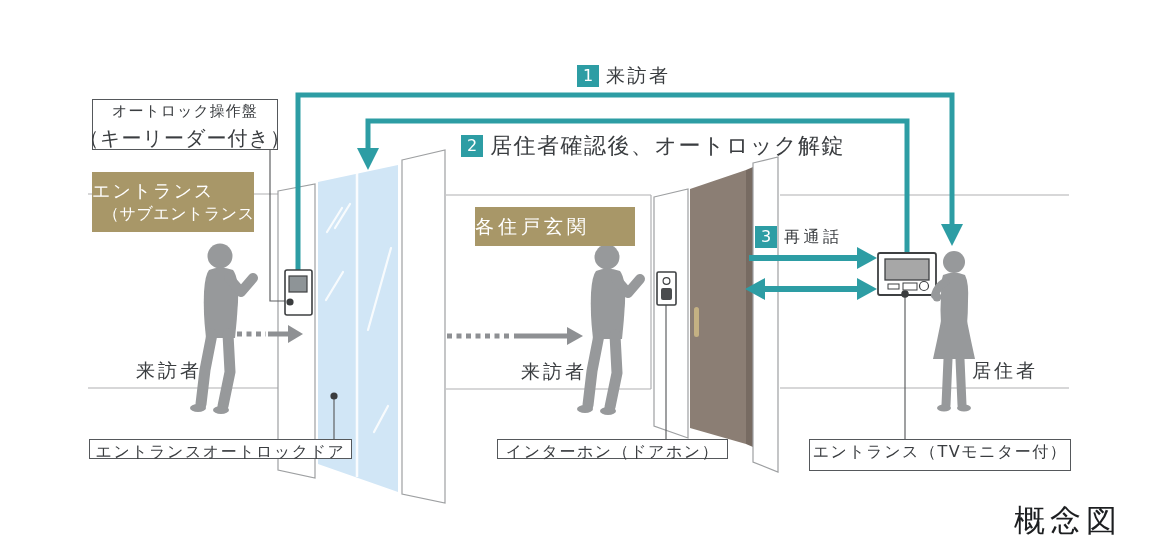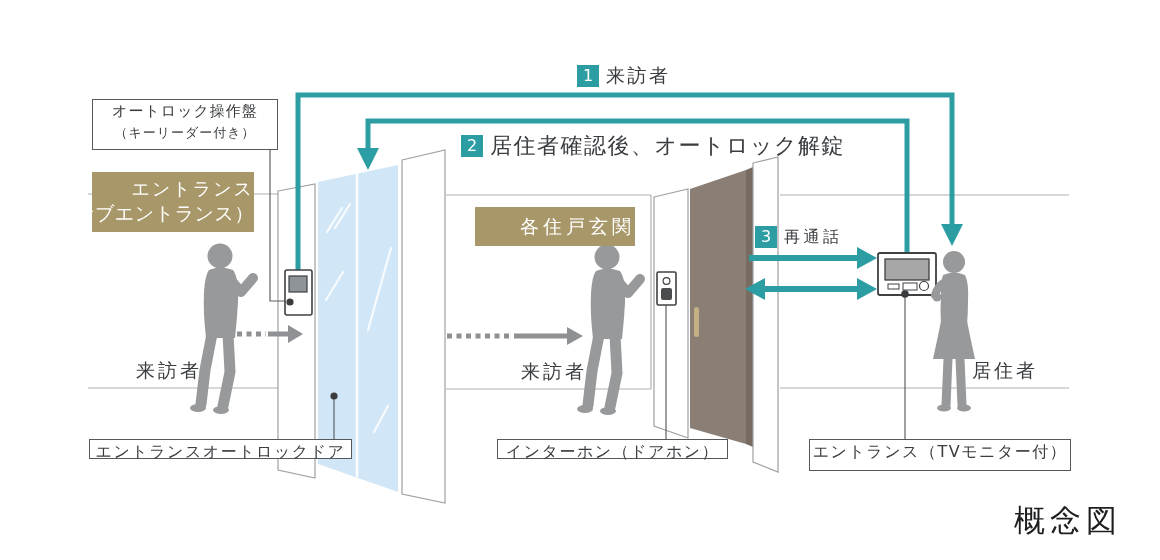--- a/index.html
+++ b/index.html
@@ -19,29 +19,29 @@
   .step-label{font-size:19px;letter-spacing:2.5px;color:#3A3D40;}
   .step-label.mid{font-size:22px;letter-spacing:1.5px;}
   .step-label.sm{font-size:16px;letter-spacing:3.5px;}
   
   .callout{
     background:#fff;border:1px solid #55585B;display:flex;flex-direction:column;
     align-items:center;justify-content:flex-start;text-align:center;
     font-size:16px;letter-spacing:1.5px;line-height:1.5;white-space:nowrap;
   }
   .callout .l1{font-size:15px;letter-spacing:1px;}
-  .callout .l2{font-size:13px;letter-spacing:1px;}
+  .callout .l2{font-size:20px;letter-spacing:1px;}
   
   .gold{
     background:#A89768;color:#fff;display:flex;flex-direction:column;
-    align-items:flex-end;justify-content:center;text-align:center;
+    align-items:flex-start;justify-content:center;text-align:center;
     line-height:1.35;white-space:nowrap;
   }
   .gold .g1{font-size:18px;letter-spacing:2px;}
-  .gold .g2{font-size:19px;letter-spacing:0.5px;}
+  .gold .g2{font-size:16px;letter-spacing:0.5px;margin-left:11px;}
   .gold.single{font-size:19px;letter-spacing:4px;}
   .person-label{font-size:19px;letter-spacing:3px;color:#3A3D40;white-space:nowrap;}
   .caption{font-size:31px;letter-spacing:5px;color:#1C1E20;white-space:nowrap;}
 </style>
 </head>
 <body>
 
 <div class="stage">
 
   <svg class="scene" width="1160" height="560" viewBox="0 0 1160 560">

